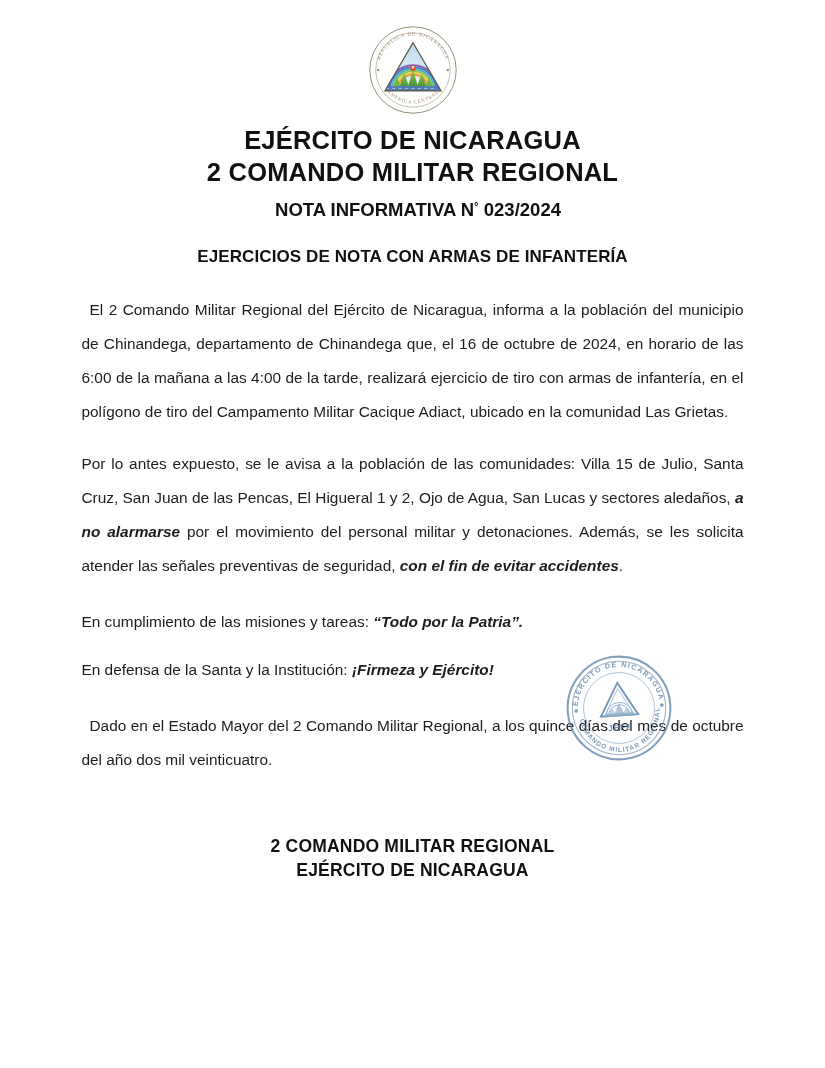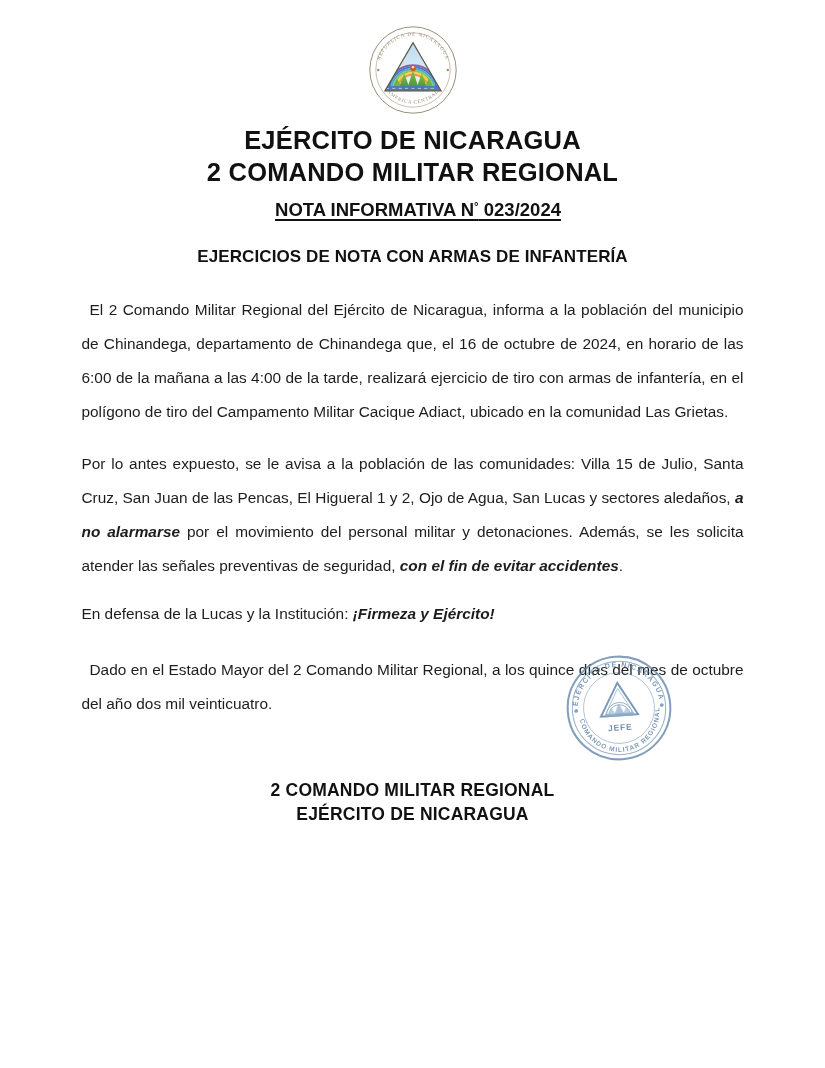--- a/index.html
+++ b/index.html
@@ -51,21 +51,20 @@
     line-height: 1.26;
     color: #111111;
   }
   .nota-line {
     margin-top: 11px;
     font-size: 18.5px;
     font-weight: bold;
     color: #111111;
   }
   .nota-line .u {
-    text-decoration: underline;
     text-underline-offset: 3px;
     text-decoration-thickness: 2px;
     padding-left: 11px;
   }
   .nota-line sup {
     font-size: 0.62em;
     vertical-align: 0.52em;
     line-height: 0;
   }
   .subject {
@@ -199,22 +198,23 @@
     <div class="nota-line"><span class="u"><span>NOTA INFORMATIVA N</span><sup>°</sup><span> 023/2024</span></span></div>
     <div class="subject">EJERCICIOS DE NOTA CON ARMAS DE INFANTERÍA</div>
   </div>
 
   <div class="body-area">
 
     <p class="para first">El 2 Comando Militar Regional del Ejército de Nicaragua, informa a la población del municipio de Chinandega, departamento de Chinandega que, el 16 de octubre de 2024, en horario de las 6:00 de la mañana a las 4:00 de la tarde, realizará ejercicio de tiro con armas de infantería, en el polígono de tiro del Campamento Militar Cacique Adiact, ubicado en la comunidad Las Grietas.</p>
 
     <p class="para second"><span>Por lo antes expuesto, se le avisa a la población de las comunidades: Villa 15 de Julio, Santa Cruz, San Juan de las Pencas, El Higueral 1 y 2, Ojo de Agua, San Lucas y sectores aledaños, </span><span class="bi">a no alarmarse</span><span> por el movimiento del personal militar y detonaciones. Además, se les solicita atender las señales preventivas de seguridad, </span><span class="bi">con el fin de evitar accidentes</span><span>.</span></p>
 
-
-    <p class="para line-item2"><span>En defensa de la Lucas y la Institución: </span><span class="bi">¡Firmeza y Ejército!</span></p>
+    <p class="para line-item"><span>En cumplimiento de las misiones y tareas: </span><span class="bi">“Todo por la Patria”.</span></p>
+
+    <p class="para line-item2"><span>En defensa de la Santa y la Institución: </span><span class="bi">¡Firmeza y Ejército!</span></p>
 
     <p class="para closing">Dado en el Estado Mayor del 2 Comando Militar Regional, a los quince días del mes de octubre del año dos mil veinticuatro.</p>
 
     <div class="sign-block">
       <div class="sign-line">2 COMANDO MILITAR REGIONAL</div>
       <div class="sign-line">EJÉRCITO DE NICARAGUA</div>
     </div>
   </div>
 
   <svg class="stamp" viewBox="0 0 120 120">

